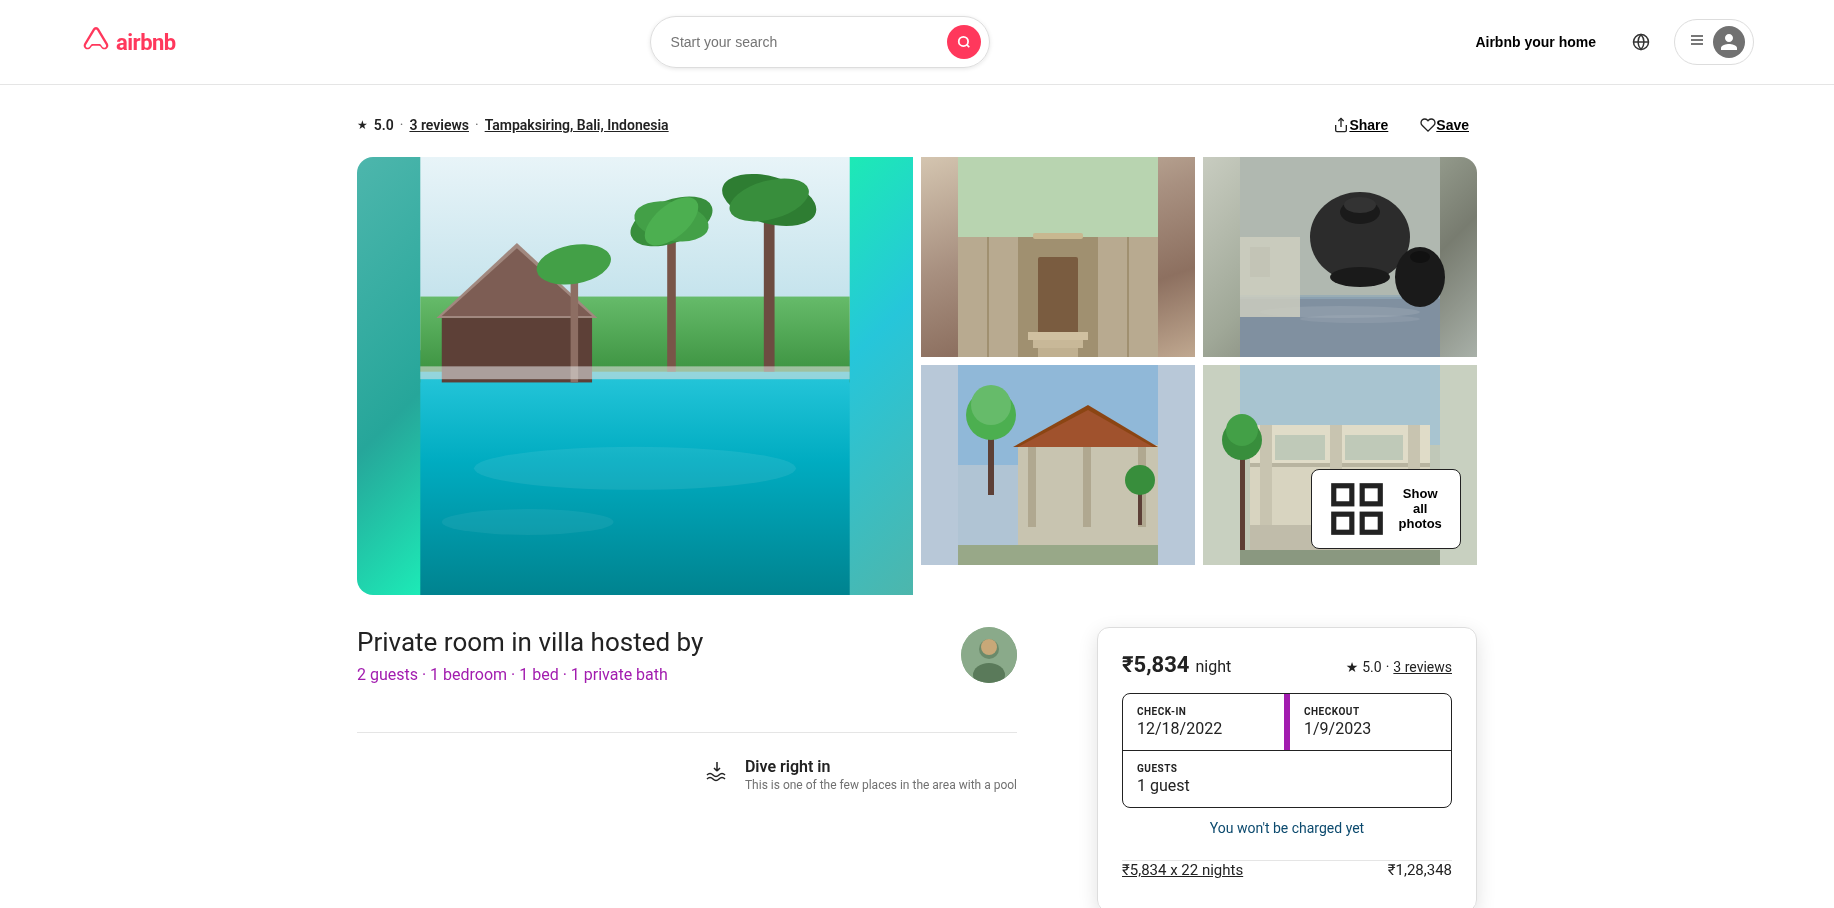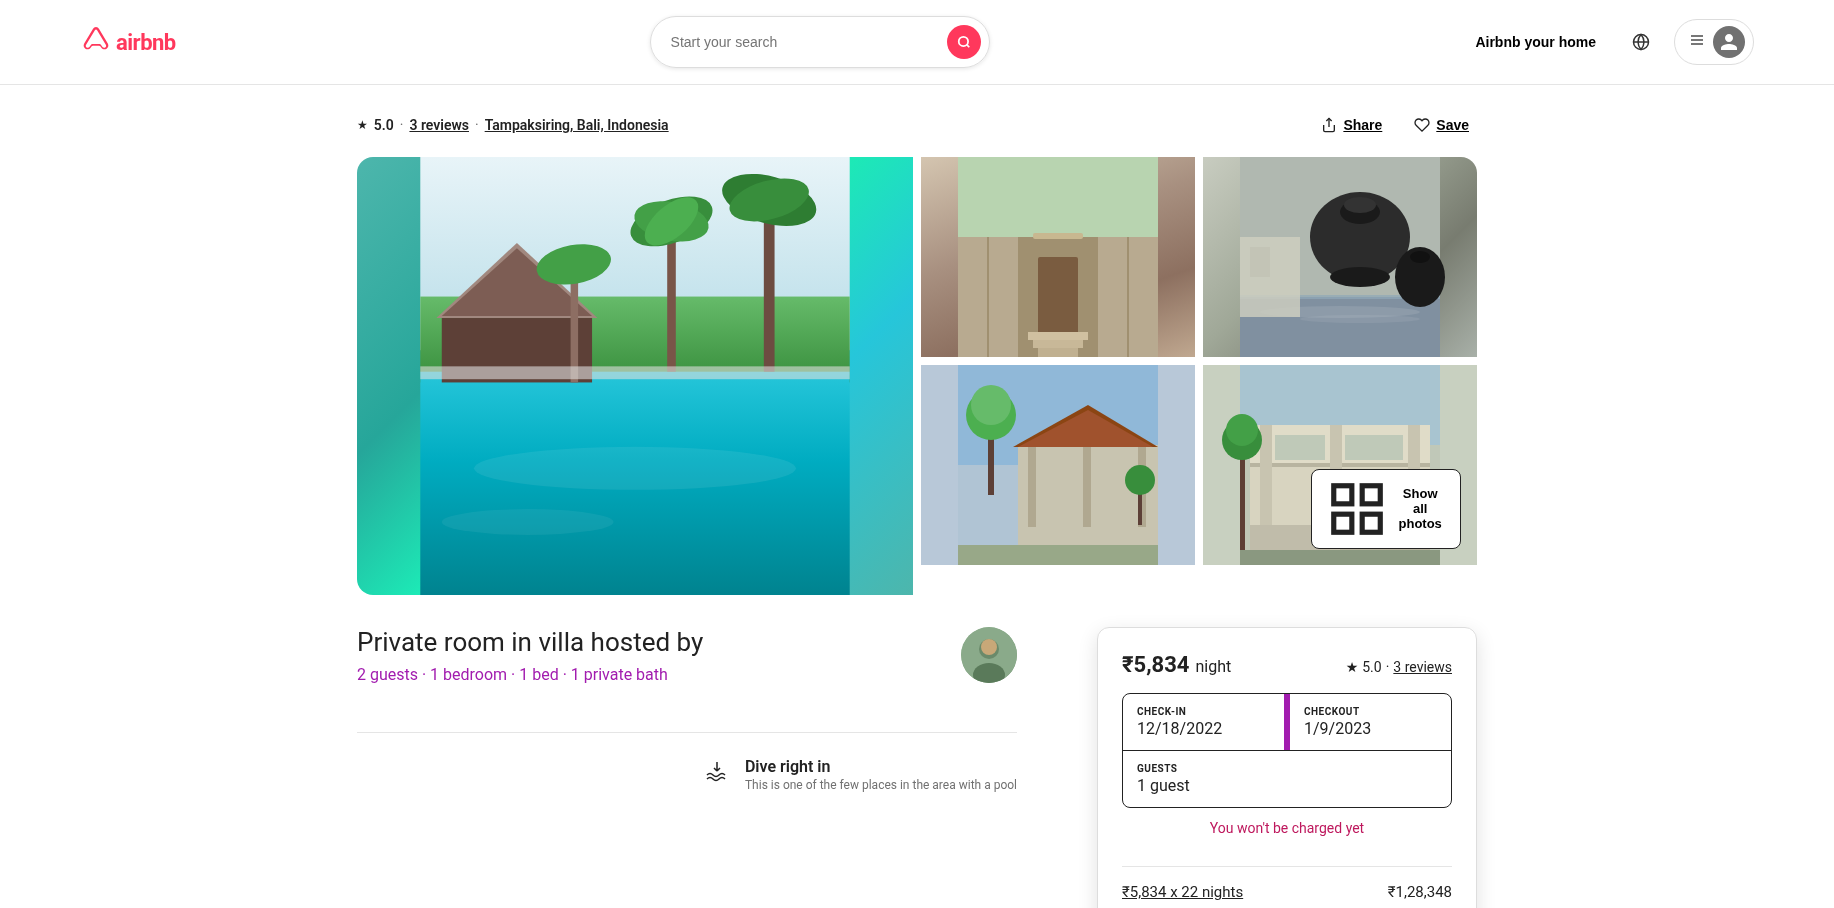--- a/index.html
+++ b/index.html
@@ -133,21 +133,21 @@
     .dot { color: #717171; }
     .location-link { font-size: 14px; font-weight: 600; text-decoration: underline; cursor: pointer; }
     .listing-meta-right {
       display: flex;
       align-items: center;
       gap: 16px;
     }
     .share-btn, .save-btn {
       display: flex;
       align-items: center;
-      gap: 6px;
+      gap: 0;
       background: transparent;
       border: none;
       cursor: pointer;
       font-size: 14px;
       font-weight: 600;
       text-decoration: underline;
       padding: 8px;
       border-radius: 8px;
     }
     .photo-main {
@@ -302,26 +302,25 @@
       border-radius: 8px;
       padding: 14px;
       font-size: 16px;
       font-weight: 600;
       cursor: pointer;
       margin-bottom: 12px;
     }
     .no-charge-text {
       text-align: center;
       font-size: 14px;
-      color: #be185d;
-      margin-bottom: 30px;
+      color: #0c4a6e;
+      margin-bottom: 24px;
     }
     .price-breakdown {
       border-top: 1px solid #e5e5e5;
-      padding-top: 16px;
     }
     .price-line {
       display: flex;
       justify-content: space-between;
       font-size: 15px;
       margin-bottom: 8px;
     }
     .price-line-underline span:first-child { text-decoration: underline; cursor: pointer; }
 
     

